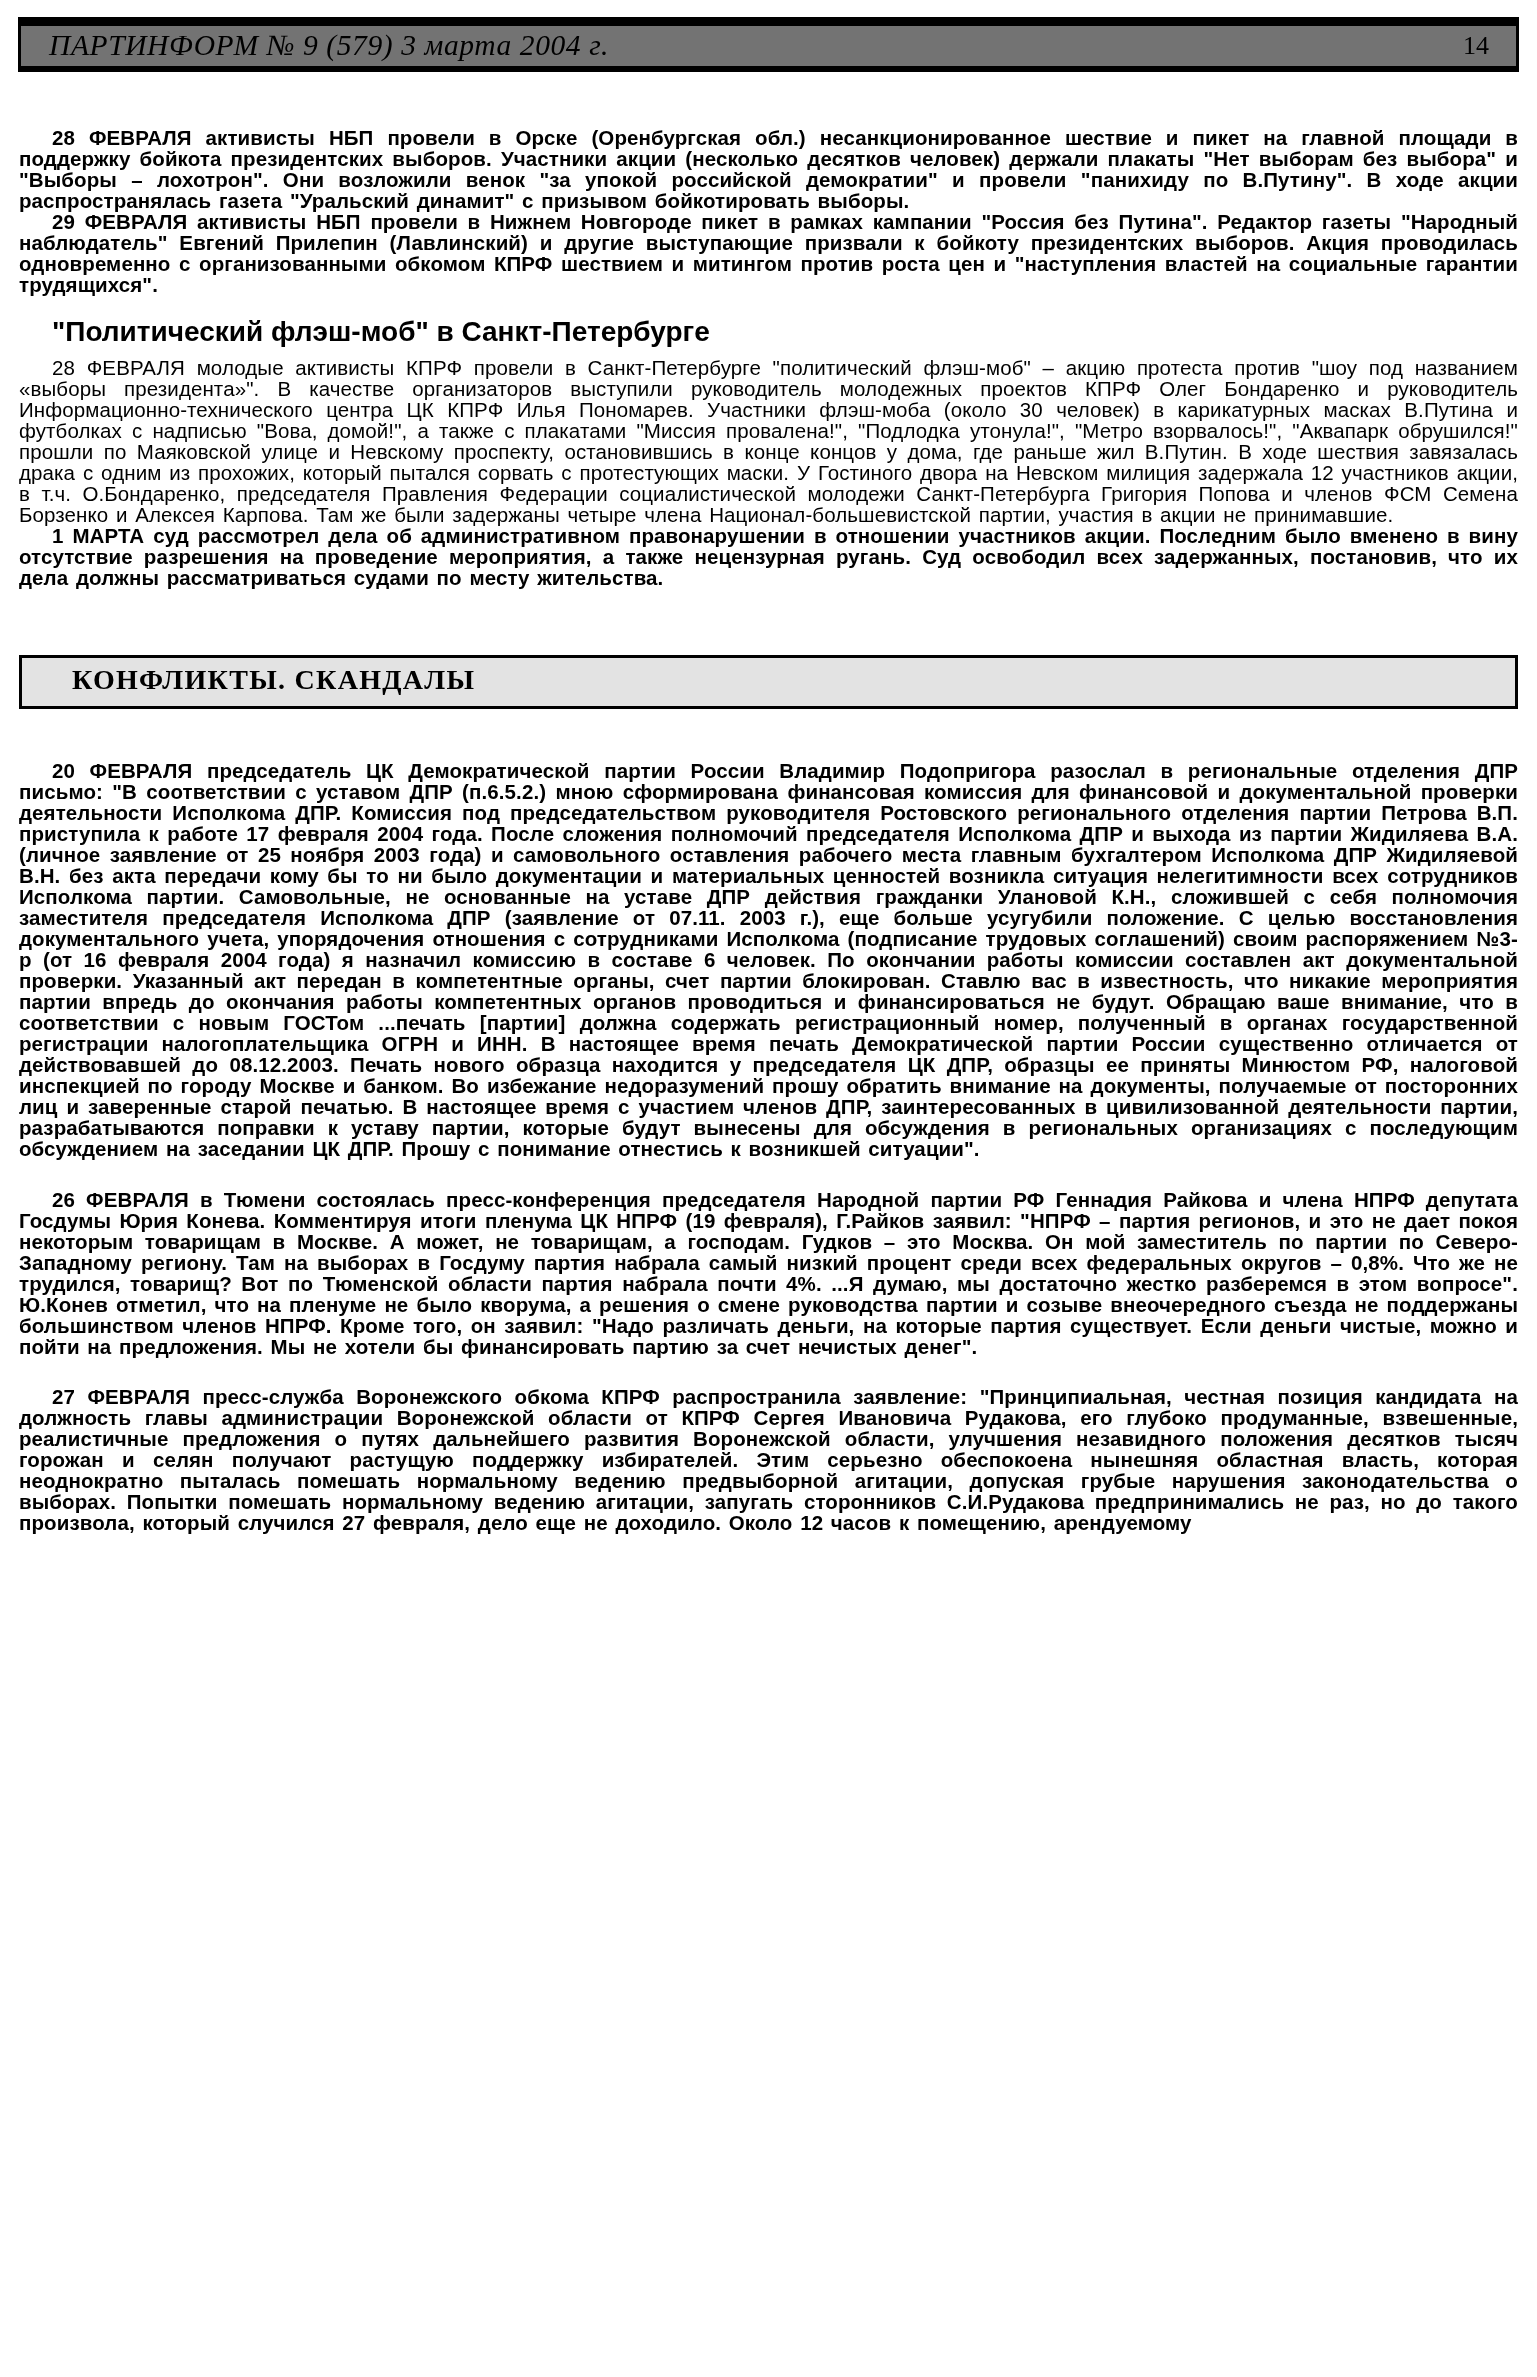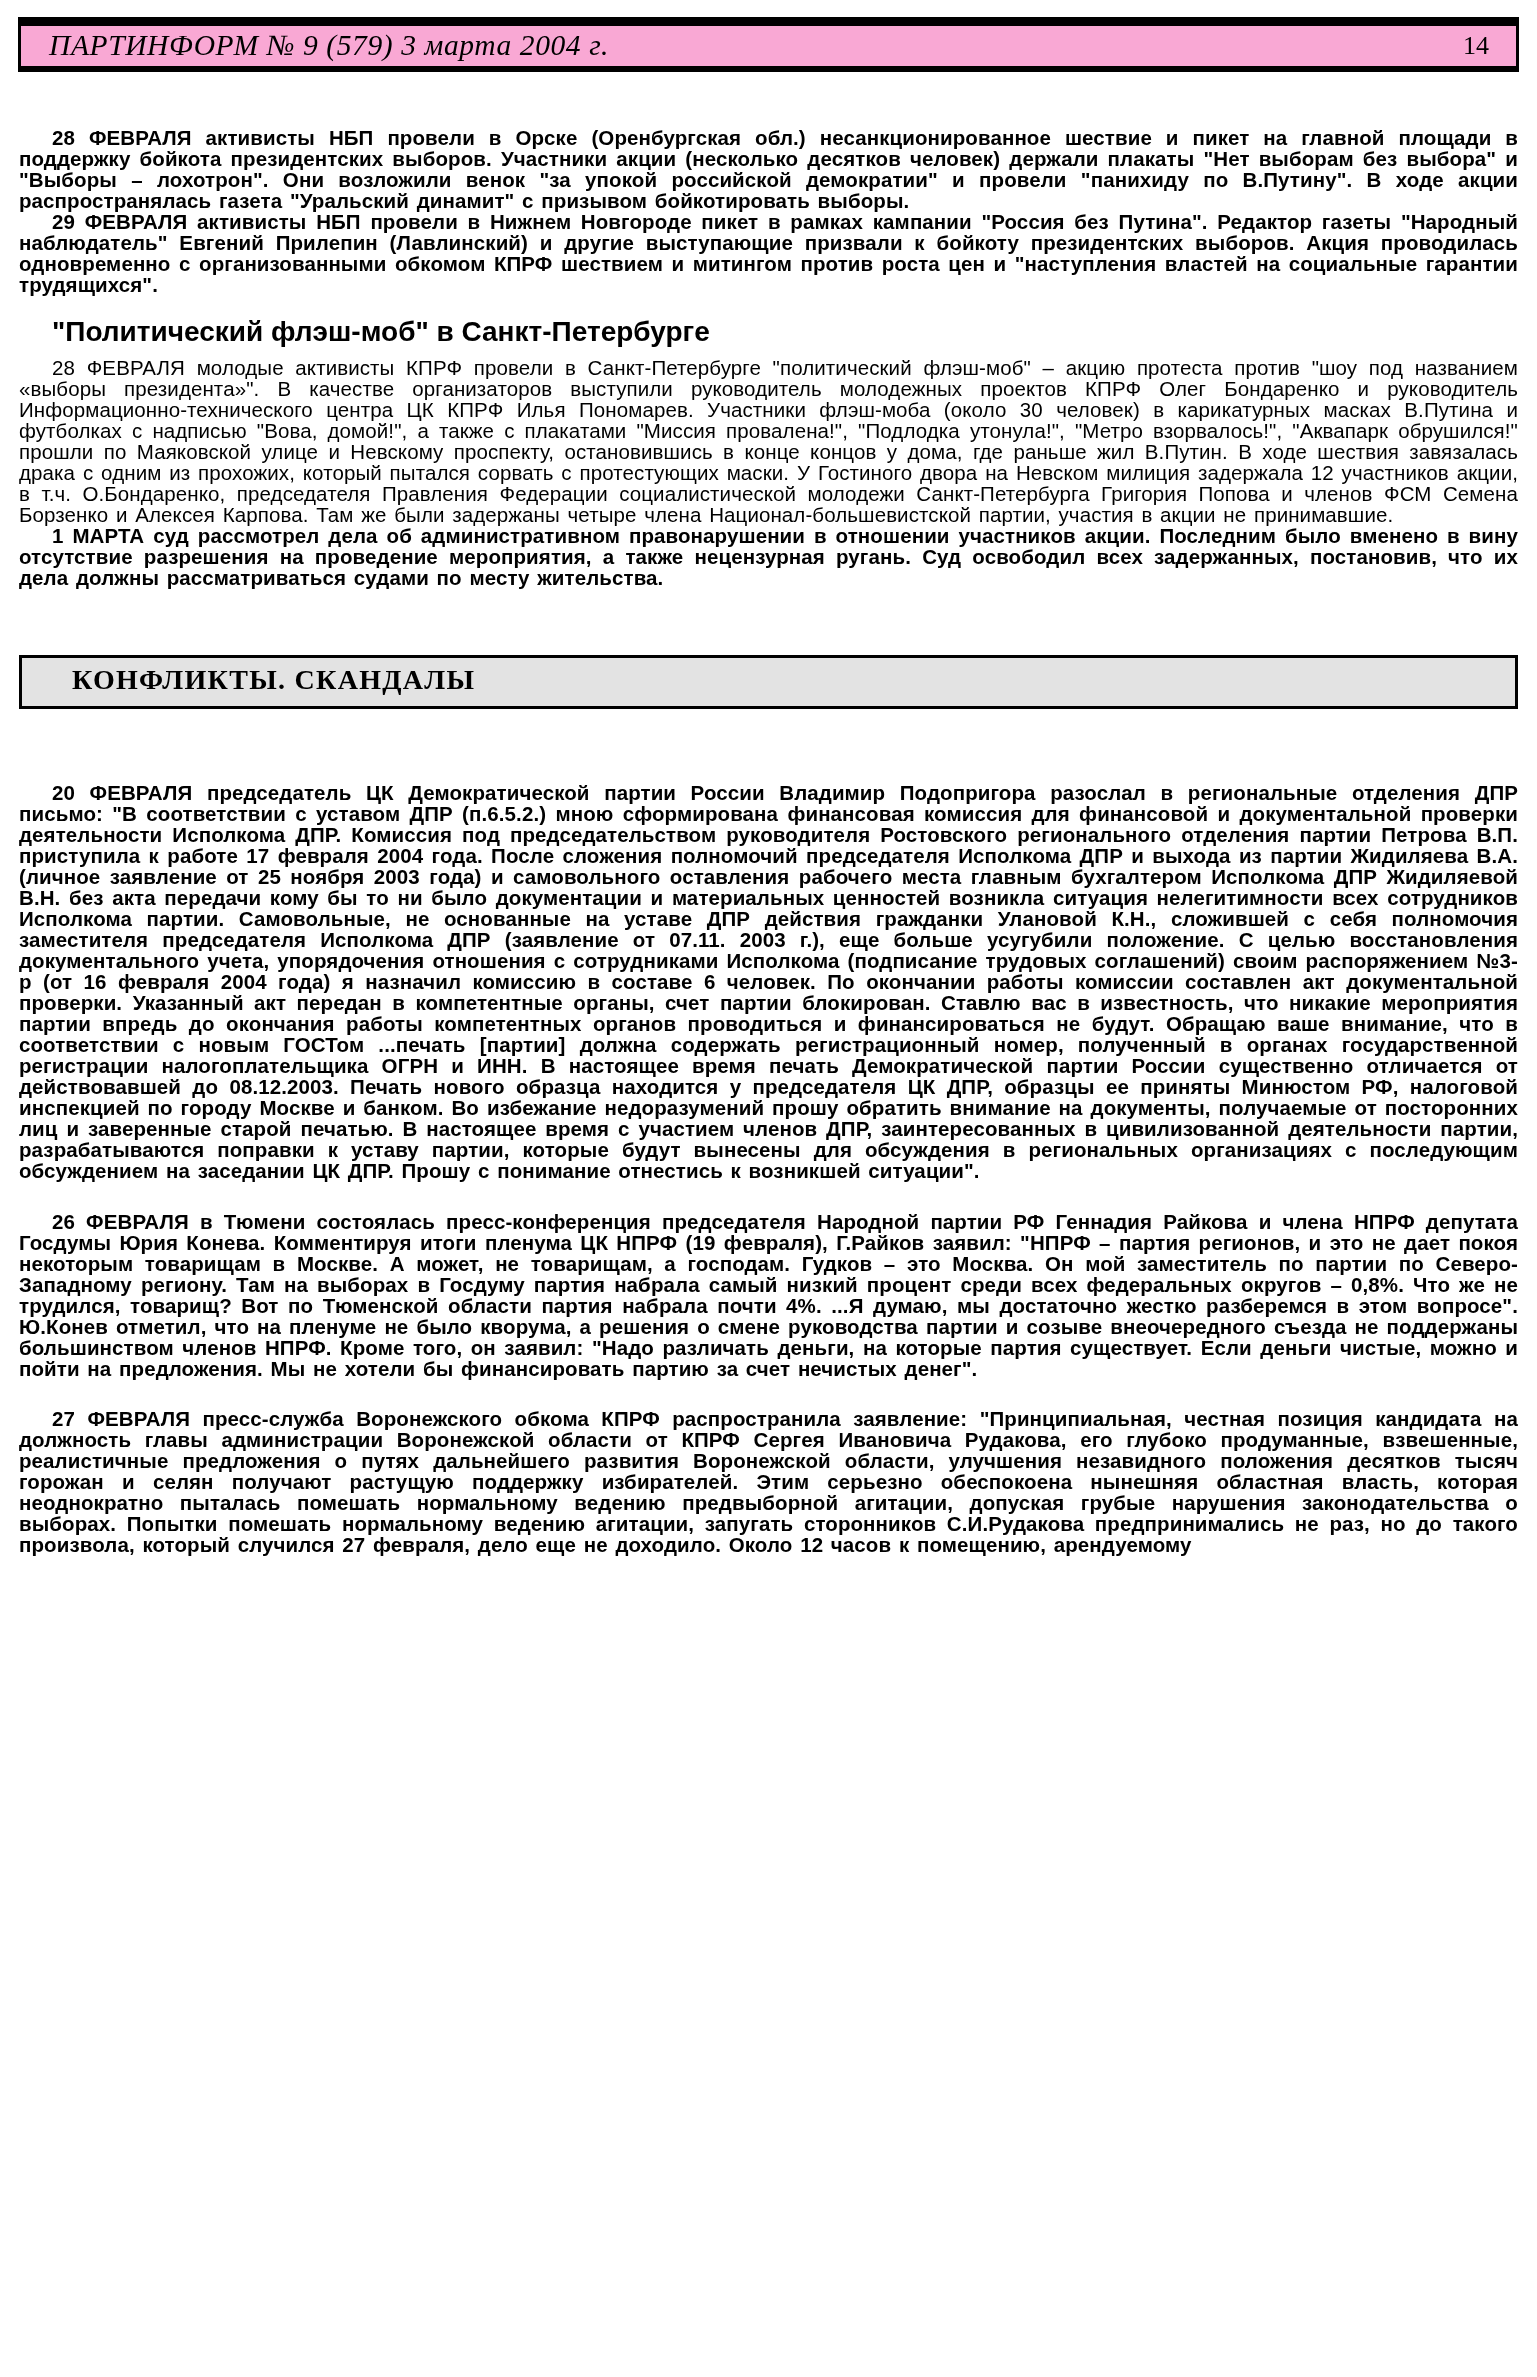--- a/index.html
+++ b/index.html
@@ -16,21 +16,21 @@
     background: #ffffff;
     overflow: hidden;
   }
   .header-bar {
     position: absolute;
     left: 18px; top: 16.7px;
     width: 1501px; height: 55px;
     border: 3.8px solid #000;
     border-top-width: 9px;
     border-bottom-width: 6.4px;
-    background: #f9a8d4;
+    background: #737373;
     display: flex;
     align-items: center;
     justify-content: space-between;
     padding: 0 27px 0 28px;
   }
   .header-title {
     font-family: "Liberation Serif", serif;
     font-style: italic;
     font-size: 29.5px;
     letter-spacing: 0.6px;
@@ -56,21 +56,21 @@
   }
   .bold { font-weight: bold; }
   .feature-title {
     font-size: 28px;
     font-weight: bold;
     margin: 20.5px 0 9px 0;
     text-indent: 33px;
     letter-spacing: 0;
   }
   .section-bar {
-    margin: 67px 0 73px 0;
+    margin: 67px 0 51px 0;
     background: #e3e3e3;
     border: 3.2px solid #000;
     padding: 6.4px 13px 10.2px 50px;
     font-family: "Liberation Serif", serif;
     font-weight: bold;
     font-size: 28px;
     letter-spacing: 1.3px;
   }
   .spaced { margin-top: 29.5px; }
 </style>

